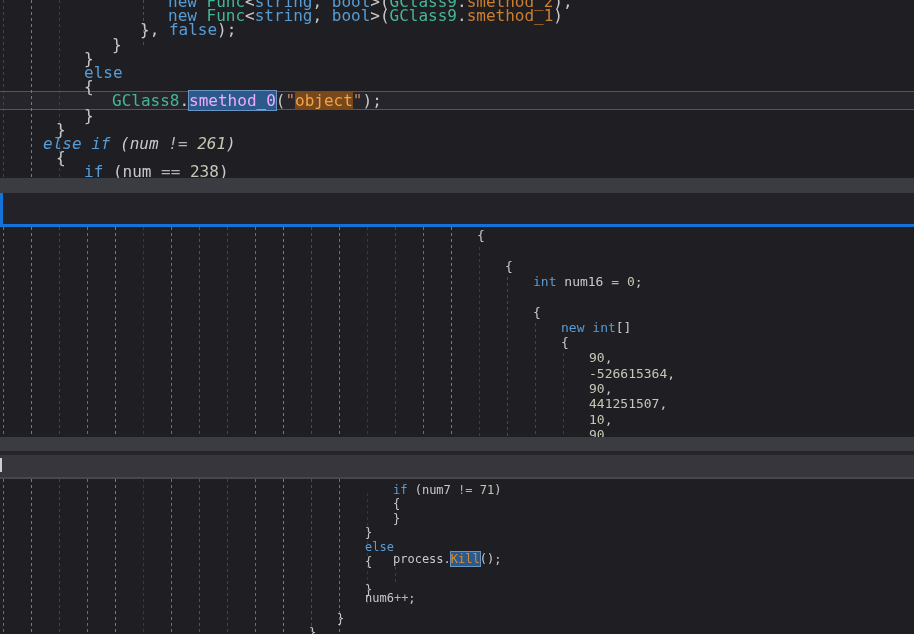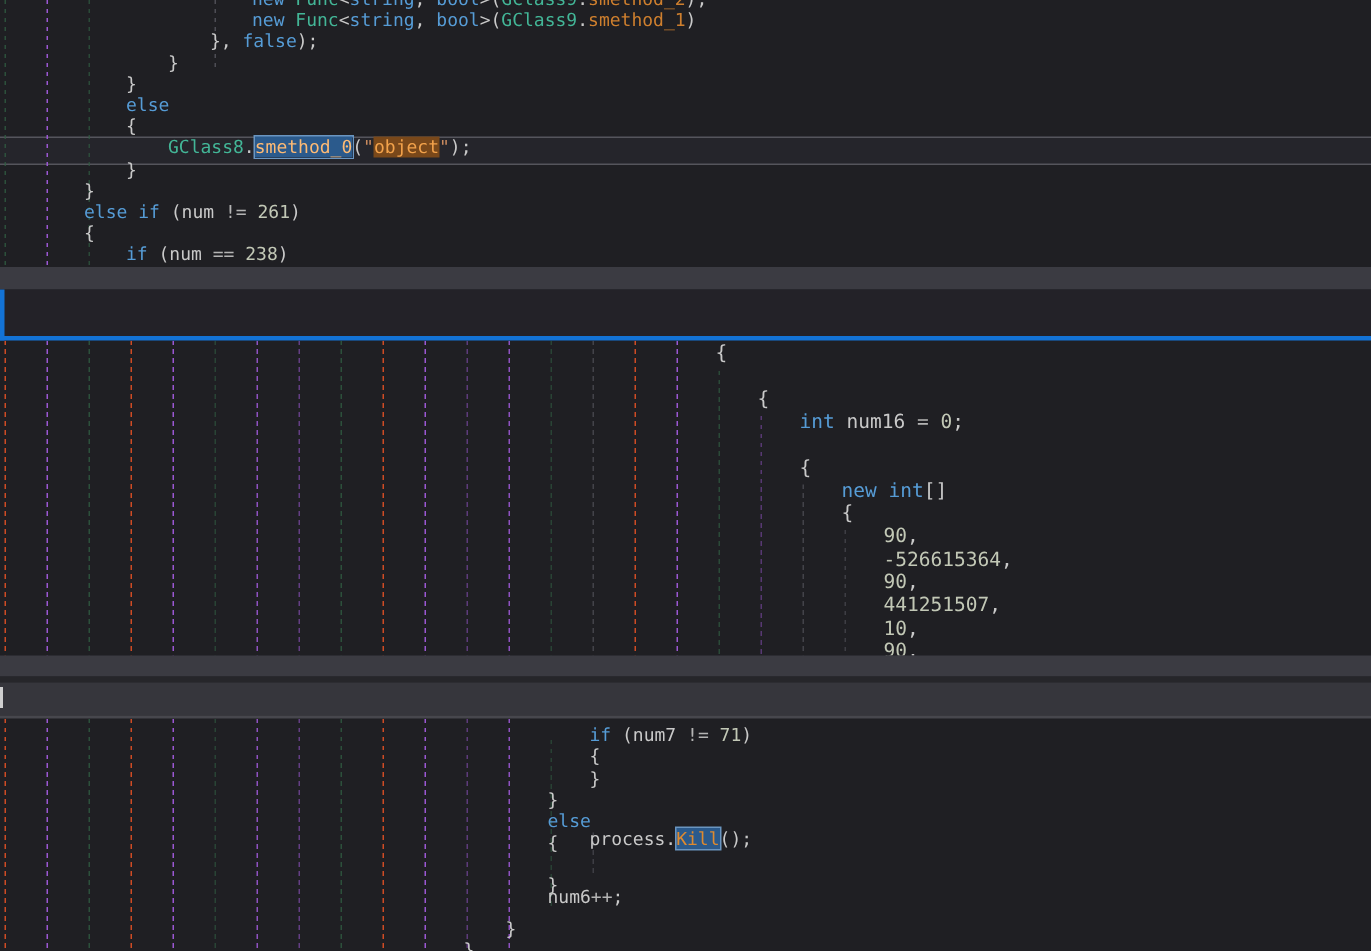--- a/index.html
+++ b/index.html
@@ -18,45 +18,45 @@
   .blue-bottom{position:absolute;left:0;width:100%;height:3px;z-index:6;}
   .white-sliver{position:absolute;z-index:7;}
   
   .tk-k{color:#569cd6;}           
   .tk-t{color:#43b697;}           
   .tk-m{color:#ce7f2e;}           
   .tk-p{color:#c9c9c9;}           
   .tk-o{color:#b4b4b4;}           
   .tk-n{color:#c2c8b6;}           
   .tk-s{color:#c98a5e;}           
-  .tk-selm{color:#fdba74;background:#2b5a8c;box-shadow:0 0 0 1px #6a95c0;}
+  .tk-selm{color:#f0abfc;background:#2b5a8c;box-shadow:0 0 0 1px #6a95c0;}
   .tk-sels{color:#f2a24b;background:#79481a;}
   .tk-selk{color:#de8a2f;background:#2b5a8c;box-shadow:0 0 0 1px #6a95c0;}
 </style>
 </head>
 <body>
 
 <div id="editor">
-    <div class="code-section" style="top: 0px; height: 198px; font-size: 12px;">
+    <div class="code-section" style="top: 0px; height: 198px; font-size: 16px;">
       <div class="current-line" style="top: 90.9px; height: 16.7px;"></div>
       <div class="indent-guide" style="left: 3px; top: 0px; height: 178px; opacity: 0.8; background: repeating-linear-gradient(rgb(47, 92, 65) 0px, rgb(47, 92, 65) 3px, transparent 3px, transparent 6px);"></div>
       <div class="indent-guide" style="left: 31px; top: 0px; height: 178px; opacity: 1; background: repeating-linear-gradient(rgb(155, 87, 211) 0px, rgb(155, 87, 211) 3px, transparent 3px, transparent 6px);"></div>
       <div class="indent-guide" style="left: 59px; top: 0px; height: 178px; opacity: 0.7; background: repeating-linear-gradient(rgb(47, 92, 65) 0px, rgb(47, 92, 65) 3px, transparent 3px, transparent 6px);"></div>
       <div class="indent-guide" style="left: 143px; top: 0px; height: 48px; opacity: 0.9; background: repeating-linear-gradient(rgb(82, 82, 90) 0px, rgb(82, 82, 90) 3px, transparent 3px, transparent 6px);"></div>
       <div class="code-line" style="left: 168px; top: -7px;"><span class="tk-k">new </span><span class="tk-t">Func</span><span class="tk-p">&lt;</span><span class="tk-k">string</span><span class="tk-p">, </span><span class="tk-k">bool</span><span class="tk-p">&gt;(</span><span class="tk-t">GClass9</span><span class="tk-p">.</span><span class="tk-m">smethod_2</span><span class="tk-p">),</span></div>
       <div class="code-line" style="left: 168px; top: 7.2px;"><span class="tk-k">new </span><span class="tk-t">Func</span><span class="tk-p">&lt;</span><span class="tk-k">string</span><span class="tk-p">, </span><span class="tk-k">bool</span><span class="tk-p">&gt;(</span><span class="tk-t">GClass9</span><span class="tk-p">.</span><span class="tk-m">smethod_1</span><span class="tk-p">)</span></div>
       <div class="code-line" style="left: 140px; top: 21.4px;"><span class="tk-p">}, </span><span class="tk-k">false</span><span class="tk-p">);</span></div>
       <div class="code-line" style="left: 112px; top: 35.6px;"><span class="tk-p">}</span></div>
       <div class="code-line" style="left: 84px; top: 49.8px;"><span class="tk-p">}</span></div>
       <div class="code-line" style="left: 84px; top: 64px;"><span class="tk-k">else</span></div>
       <div class="code-line" style="left: 84px; top: 78.2px;"><span class="tk-p">{</span></div>
       <div class="code-line" style="left: 112px; top: 92.4px;"><span class="tk-t">GClass8</span><span class="tk-p">.</span><span class="tk-selm">smethod_0</span><span class="tk-p">(</span><span class="tk-s">"</span><span class="tk-sels">object</span><span class="tk-s">"</span><span class="tk-p">);</span></div>
       <div class="code-line" style="left: 84px; top: 106.6px;"><span class="tk-p">}</span></div>
       <div class="code-line" style="left: 56px; top: 120.8px;"><span class="tk-p">}</span></div>
-      <div class="code-line" style="left: 56px; top: 135px;"><span class="tk-k">else</span><span class="tk-p"> </span><span class="tk-k">if</span><span class="tk-p"> (</span><span class="tk-p">num</span><span class="tk-p"> </span><span class="tk-o">!=</span><span class="tk-p"> </span><span class="tk-n">261</span><span class="tk-p">)</span></div>
+      <div class="code-line" style="left: 43px; top: 135px; font-style: italic;"><span class="tk-k">else</span><span class="tk-p"> </span><span class="tk-k">if</span><span class="tk-p"> (</span><span class="tk-p">num</span><span class="tk-p"> </span><span class="tk-o">!=</span><span class="tk-p"> </span><span class="tk-n">261</span><span class="tk-p">)</span></div>
       <div class="code-line" style="left: 56px; top: 149.2px;"><span class="tk-p">{</span></div>
       <div class="code-line" style="left: 84px; top: 163.4px;"><span class="tk-k">if</span><span class="tk-p"> (</span><span class="tk-p">num</span><span class="tk-p"> </span><span class="tk-o">==</span><span class="tk-p"> </span><span class="tk-n">238</span><span class="tk-p">)</span></div>
     </div>
     <div class="code-section" style="top: 227px; height: 210px; font-size: 13px;">
       <div class="indent-guide" style="left: 3px; top: 0px; height: 210px; opacity: 1; background: repeating-linear-gradient(rgb(206, 75, 36) 0px, rgb(206, 75, 36) 3px, transparent 3px, transparent 6px);"></div>
       <div class="indent-guide" style="left: 31px; top: 0px; height: 210px; opacity: 1; background: repeating-linear-gradient(rgb(155, 87, 211) 0px, rgb(155, 87, 211) 3px, transparent 3px, transparent 6px);"></div>
       <div class="indent-guide" style="left: 59px; top: 0px; height: 210px; opacity: 0.8; background: repeating-linear-gradient(rgb(47, 92, 65) 0px, rgb(47, 92, 65) 3px, transparent 3px, transparent 6px);"></div>
       <div class="indent-guide" style="left: 87px; top: 0px; height: 210px; opacity: 1; background: repeating-linear-gradient(rgb(206, 75, 36) 0px, rgb(206, 75, 36) 3px, transparent 3px, transparent 6px);"></div>
       <div class="indent-guide" style="left: 115px; top: 0px; height: 210px; opacity: 1; background: repeating-linear-gradient(rgb(155, 87, 211) 0px, rgb(155, 87, 211) 3px, transparent 3px, transparent 6px);"></div>
       <div class="indent-guide" style="left: 143px; top: 0px; height: 210px; opacity: 0.6; background: repeating-linear-gradient(rgb(47, 92, 65) 0px, rgb(47, 92, 65) 3px, transparent 3px, transparent 6px);"></div>

